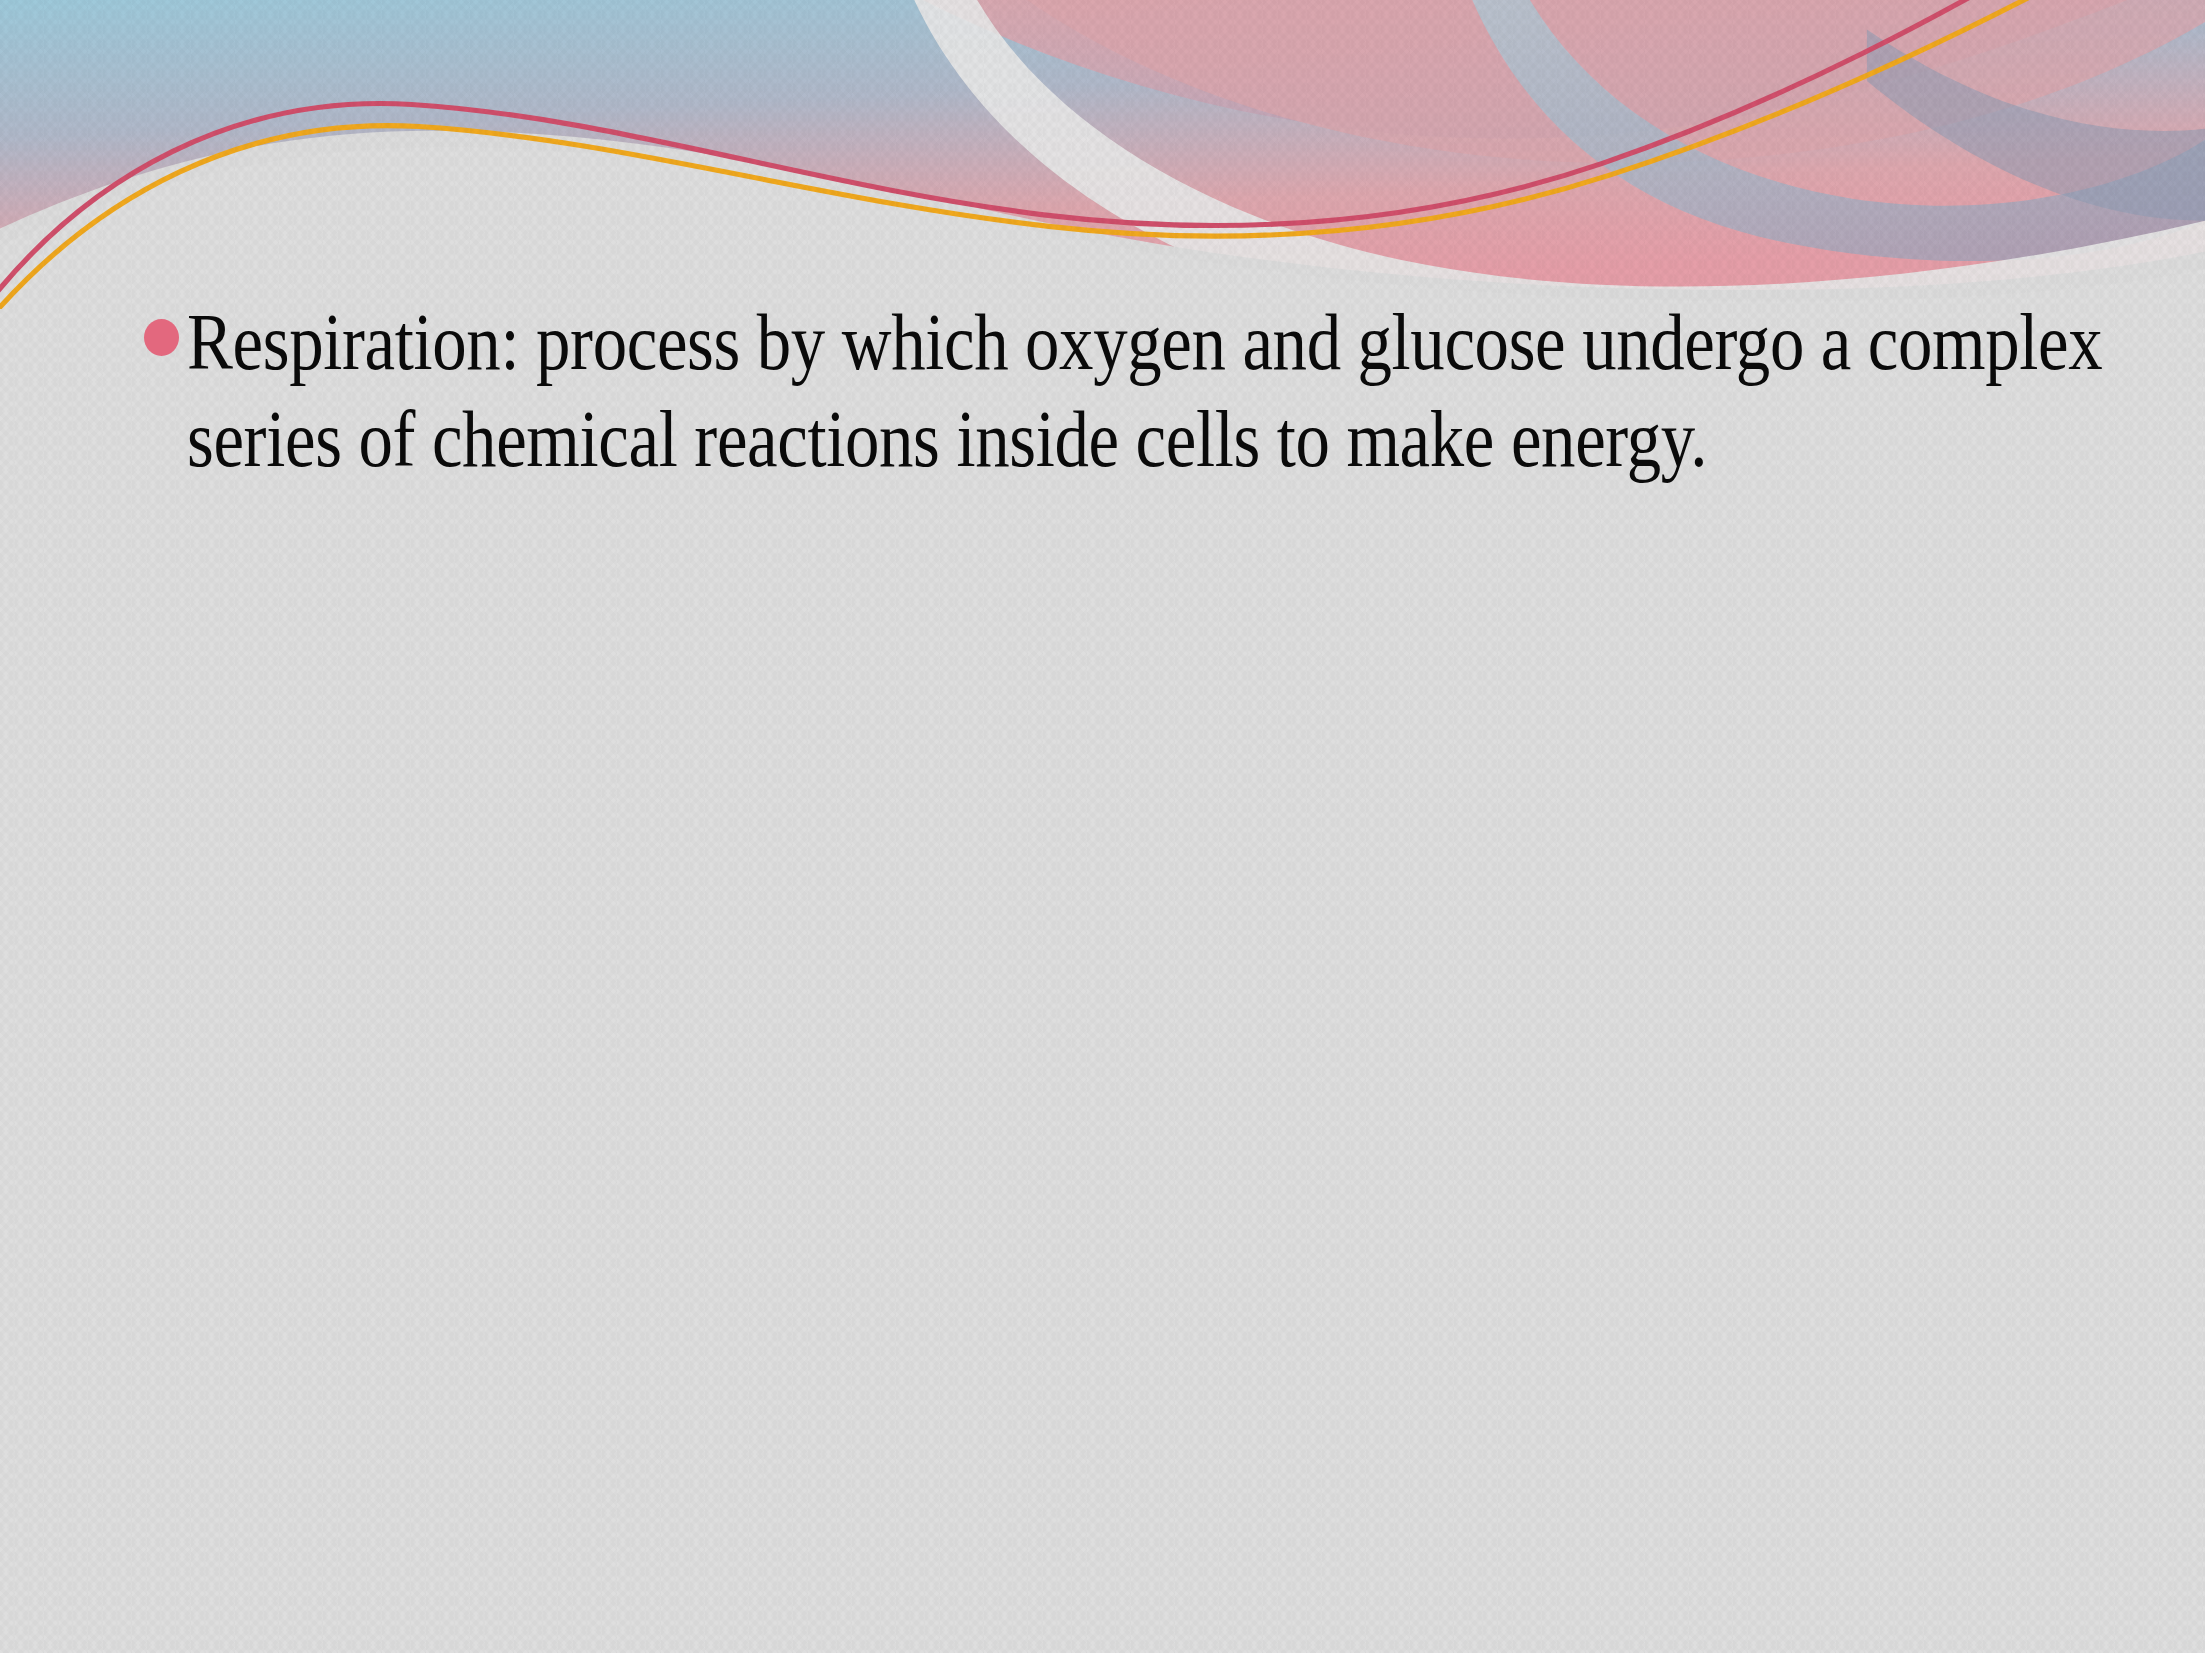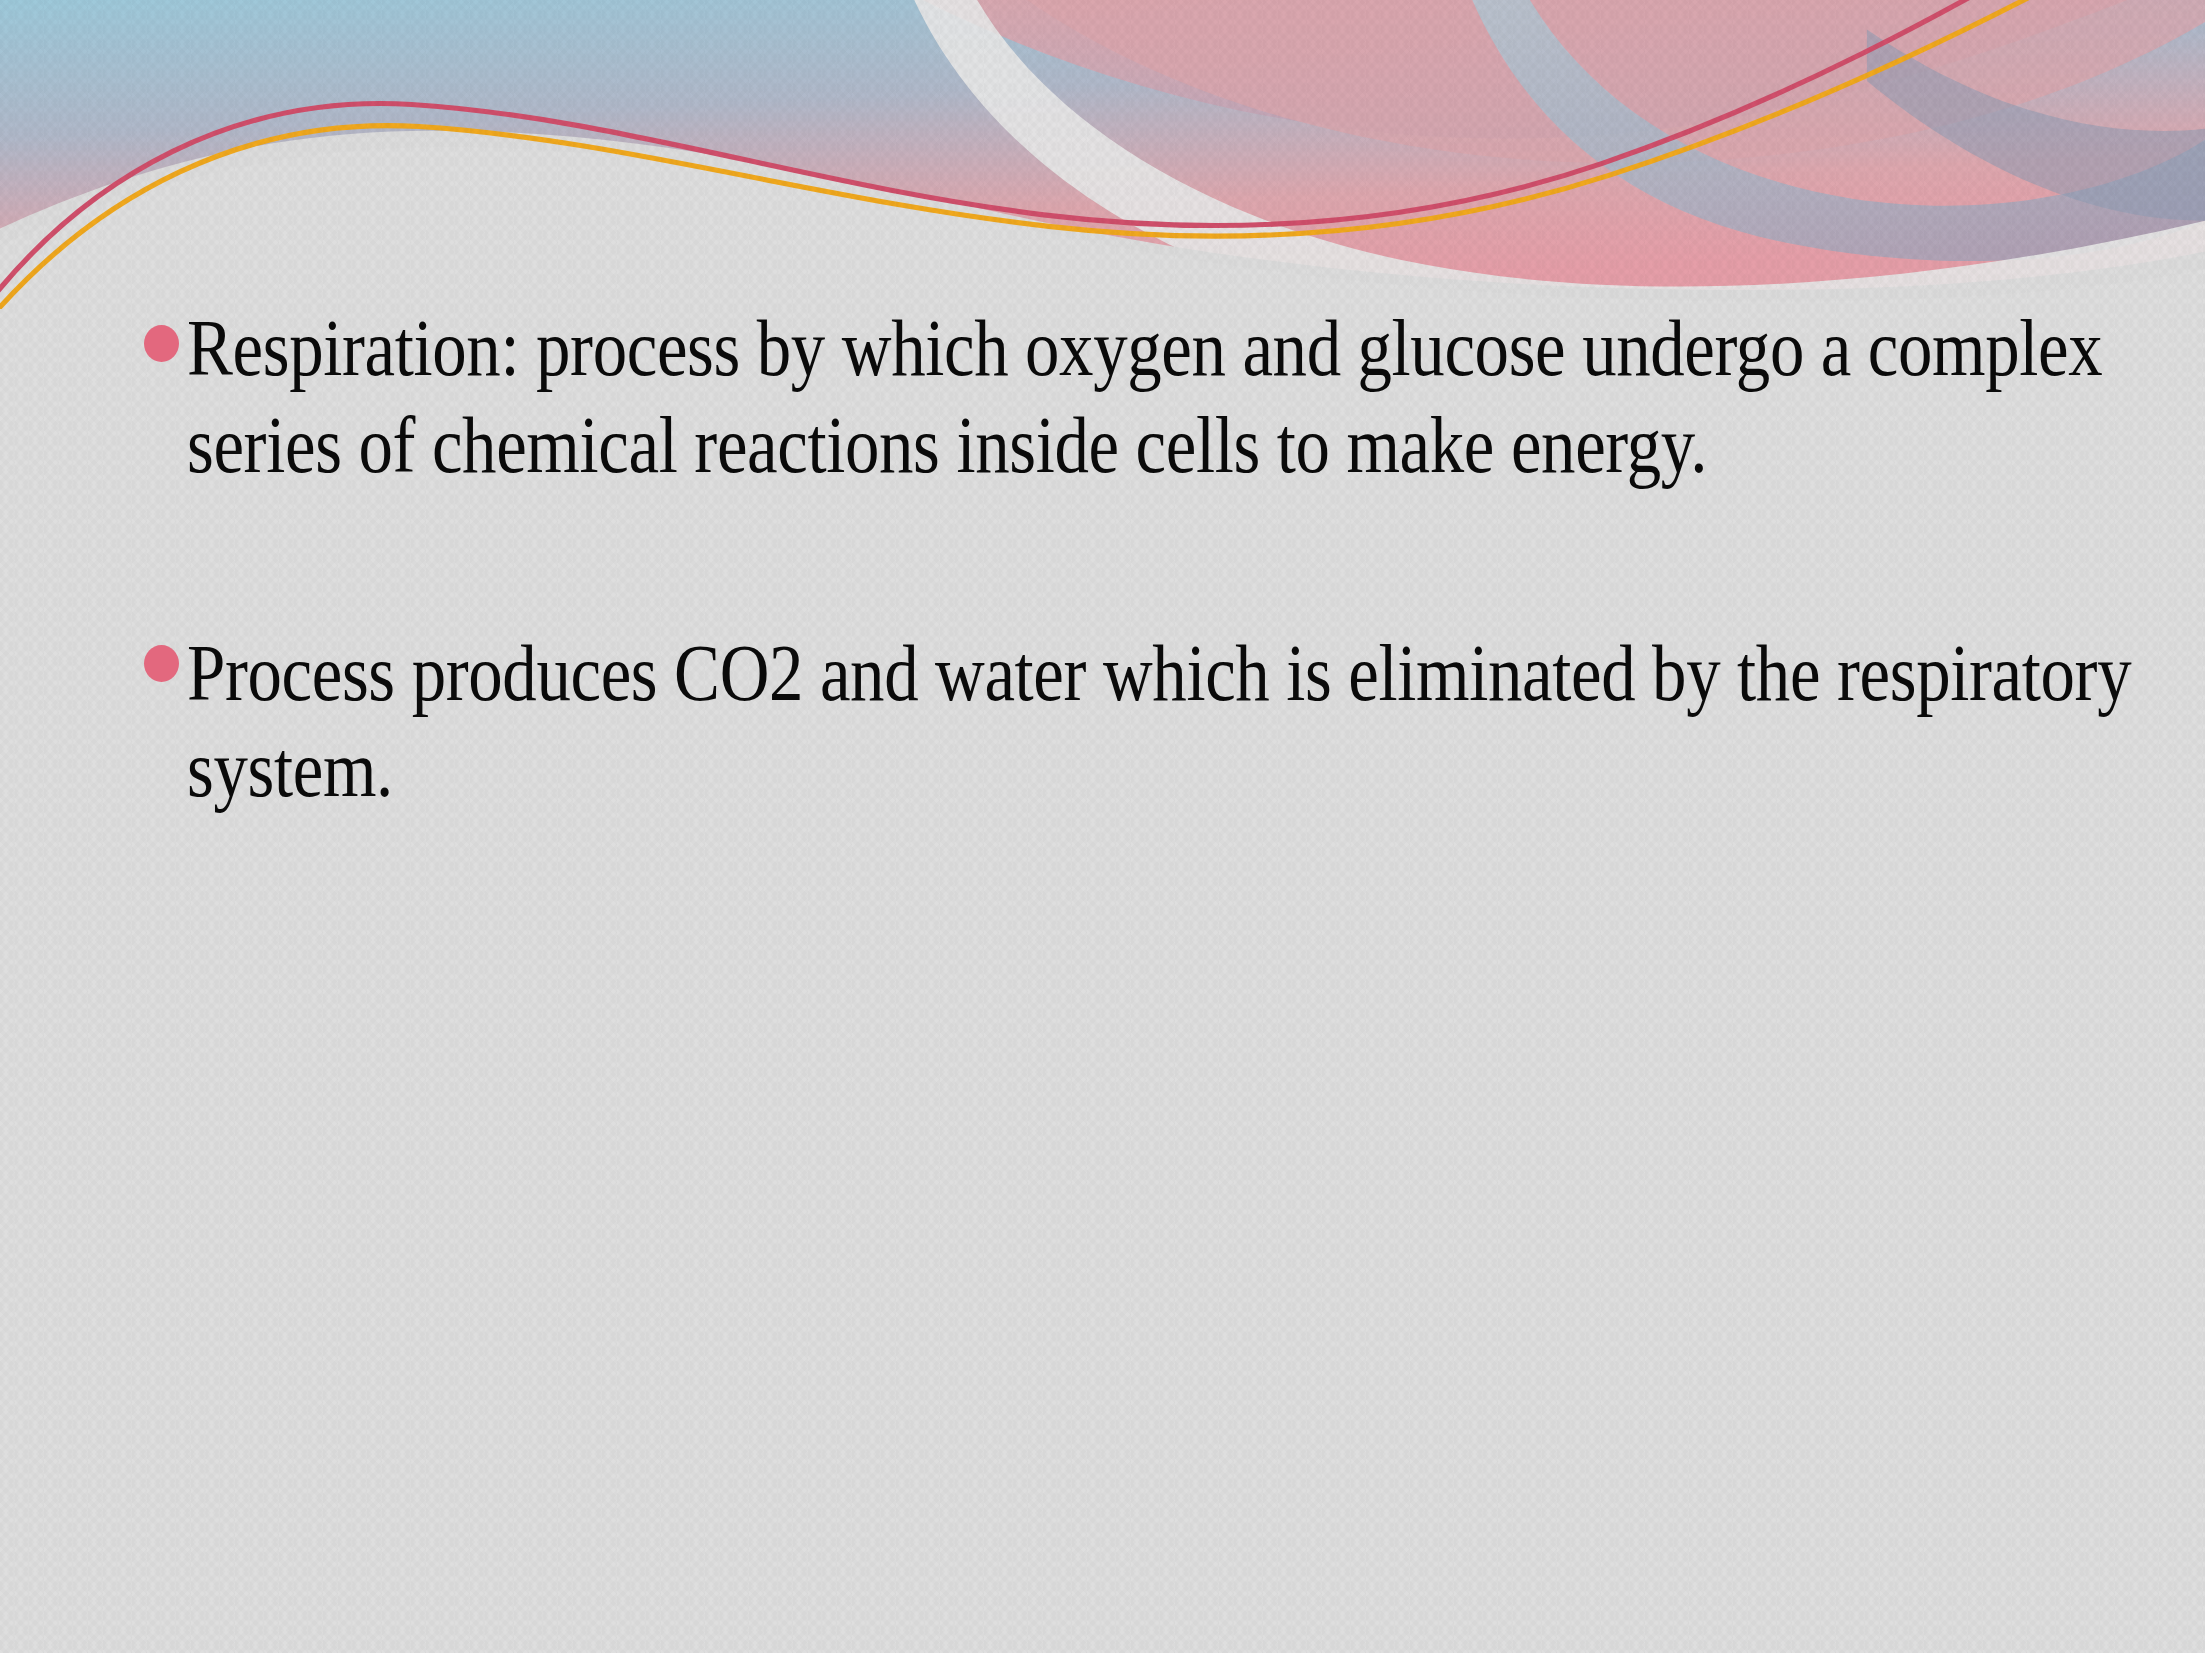--- a/index.html
+++ b/index.html
@@ -44,21 +44,21 @@
     height: 309px;
     z-index: 1;
   }
   #header-art svg { display: block; width: 2205px; height: 309px; }
 
   
   #content {
     position: absolute;
     z-index: 4;
     left: 144px;
-    top: 300px;
+    top: 294px;
     width: 2014px;
   }
 
   .bullet-row {
     display: block;
     position: relative;
     padding-left: 0;
   }
   .bullet-row + .bullet-row { margin-top: 131px; }
 
@@ -148,21 +148,17 @@
 
   <div id="texture"></div>
 
   <div id="content">
 
     <div class="bullet-row b1">
       <span class="bullet-dot"></span>
       <span class="bullet-text"> Respiration: process by which oxygen and glucose undergo a complex series of chemical reactions inside cells to make energy.</span>
     </div>
 
-    <div class="bullet-row b2">
-      <span class="bullet-dot"></span>
-      <span class="bullet-text"> Process produces CO2 and water which is eliminated by the respiratory system.</span>
-    </div>
 
   </div>
 
 </div>
 
 
 </body></html>

